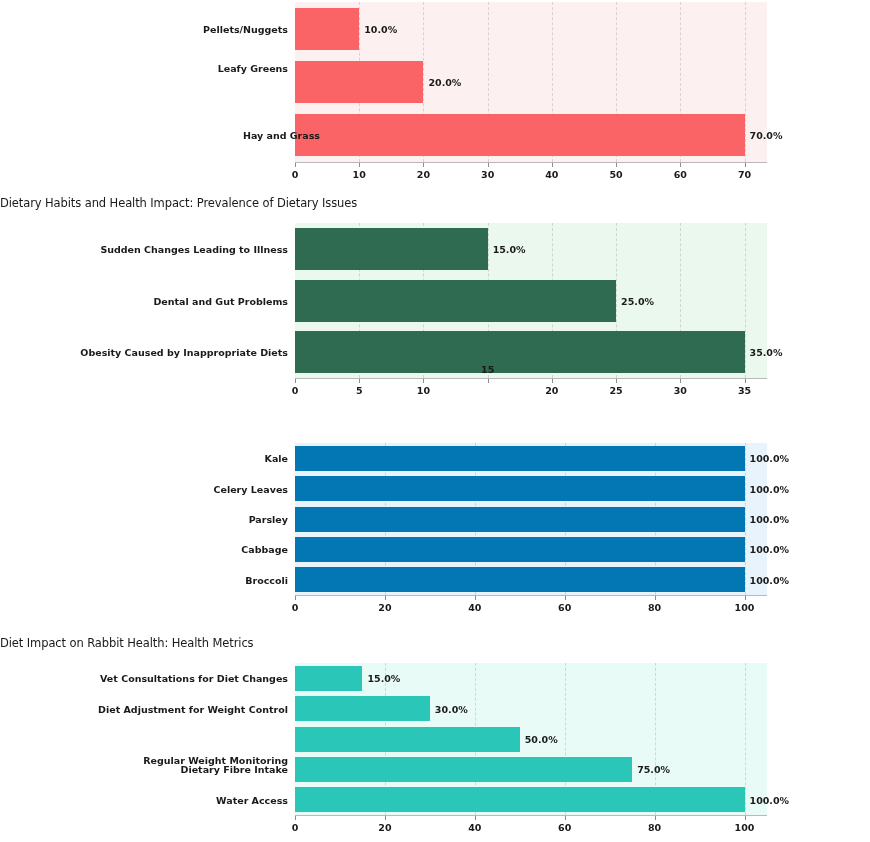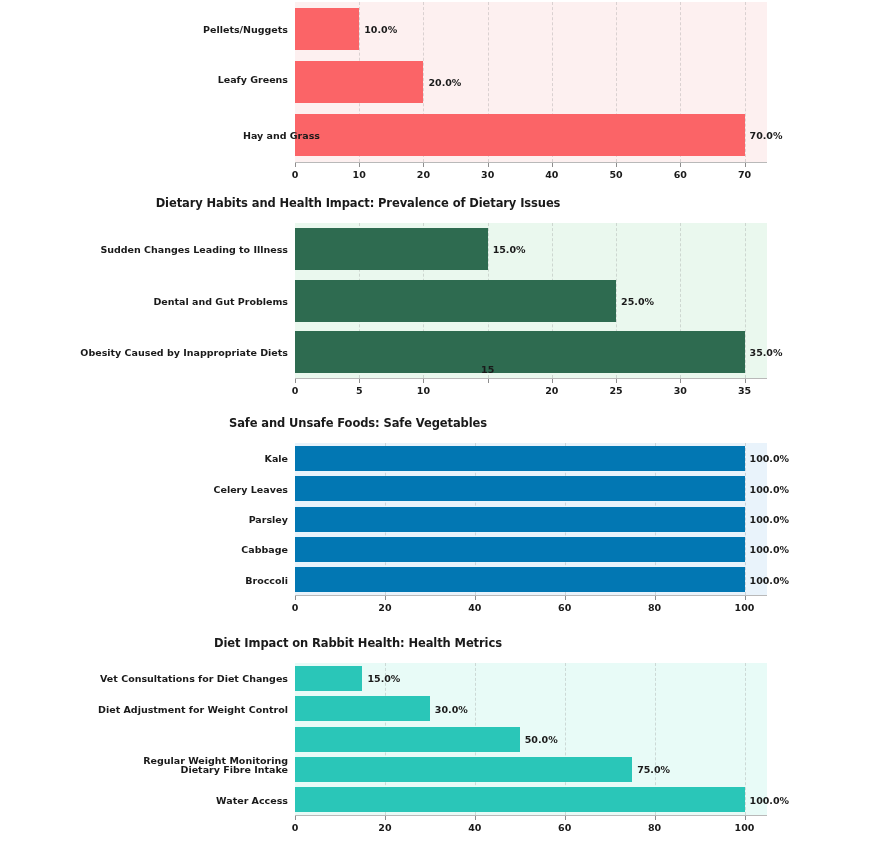--- a/index.html
+++ b/index.html
@@ -17,23 +17,23 @@
   .figure {
     position: absolute;
     left: 0; top: 0;
     width: 870px;
     height: 842px;
   }
   .panel-title {
     position: absolute;
     left: 0;
     width: 716px;
-    text-align: center;
+    text-align: left;
     font-size: 11.5px;
-    font-weight: bold;
+    font-weight: normal;
     color: #1a1a1a;
     letter-spacing: -0.1px;
   }
   .plot {
     position: absolute;
     box-sizing: border-box;
   }
   .gridline {
     position: absolute;
     top: 0;
@@ -95,21 +95,21 @@
       <div class="gridline" style="left: 321.088px;"></div>
       <div class="gridline" style="left: 385.306px;"></div>
       <div class="gridline" style="left: 449.524px;"></div>
       <div class="bar" style="width: 449.524px; height: 42px; top: 112.333px; background: rgb(251, 100, 103);"></div>
       <div class="bar" style="width: 128.435px; height: 42px; top: 59px; background: rgb(251, 100, 103);"></div>
       <div class="bar" style="width: 64.2177px; height: 42px; top: 5.66667px; background: rgb(251, 100, 103);"></div>
     </div>
     <div class="bar-label" style="left: 749.524px; top: 135.333px;">70.0%</div>
     <div class="ylabel" style="right: 550px; left: auto; top: 135.333px;">Hay and Grass</div>
     <div class="bar-label" style="left: 428.435px; top: 82px;">20.0%</div>
-    <div class="ylabel" style="right: 582px; left: auto; top: 79px;">Leafy Greens</div>
+    <div class="ylabel" style="right: 582px; left: auto; top: 68px;">Leafy Greens</div>
     <div class="bar-label" style="left: 364.218px; top: 28.6667px;">10.0%</div>
     <div class="ylabel" style="right: 582px; left: auto; top: 28.6667px;">Pellets/Nuggets</div>
     <div class="axis-line" style="left: 295px; top: 162px; width: 472px;"></div>
     <div class="tick-mark" style="left: 295px; top: 163px;"></div>
     <div class="tick-label" style="left: 295px; top: 169px;">0</div>
     <div class="tick-mark" style="left: 359.218px; top: 163px;"></div>
     <div class="tick-label" style="left: 359.218px; top: 169px;">10</div>
     <div class="tick-mark" style="left: 423.435px; top: 163px;"></div>
     <div class="tick-label" style="left: 423.435px; top: 169px;">20</div>
     <div class="tick-mark" style="left: 487.653px; top: 163px;"></div>
@@ -151,21 +151,20 @@
     <div class="tick-mark" style="left: 487.653px; top: 379px;"></div>
     <div class="tick-label" style="left: 487.653px; top: 364px;">15</div>
     <div class="tick-mark" style="left: 551.871px; top: 379px;"></div>
     <div class="tick-label" style="left: 551.871px; top: 385px;">20</div>
     <div class="tick-mark" style="left: 616.088px; top: 379px;"></div>
     <div class="tick-label" style="left: 616.088px; top: 385px;">25</div>
     <div class="tick-mark" style="left: 680.306px; top: 379px;"></div>
     <div class="tick-label" style="left: 680.306px; top: 385px;">30</div>
     <div class="tick-mark" style="left: 744.524px; top: 379px;"></div>
     <div class="tick-label" style="left: 744.524px; top: 385px;">35</div>
-    <div class="panel-title" style="top: 416px;">Safe and Unsafe Foods: Safe Vegetables</div>
     <div class="plot" style="left: 295px; top: 443px; width: 472px; height: 152px; background: rgb(233, 243, 251);">
       <div class="gridline" style="left: 89.9048px;"></div>
       <div class="gridline" style="left: 179.81px;"></div>
       <div class="gridline" style="left: 269.714px;"></div>
       <div class="gridline" style="left: 359.619px;"></div>
       <div class="gridline" style="left: 449.524px;"></div>
       <div class="bar" style="width: 449.524px; height: 25px; top: 124.3px; background: rgb(2, 119, 179);"></div>
       <div class="bar" style="width: 449.524px; height: 25px; top: 93.9px; background: rgb(2, 119, 179);"></div>
       <div class="bar" style="width: 449.524px; height: 25px; top: 63.5px; background: rgb(2, 119, 179);"></div>
       <div class="bar" style="width: 449.524px; height: 25px; top: 33.1px; background: rgb(2, 119, 179);"></div>

